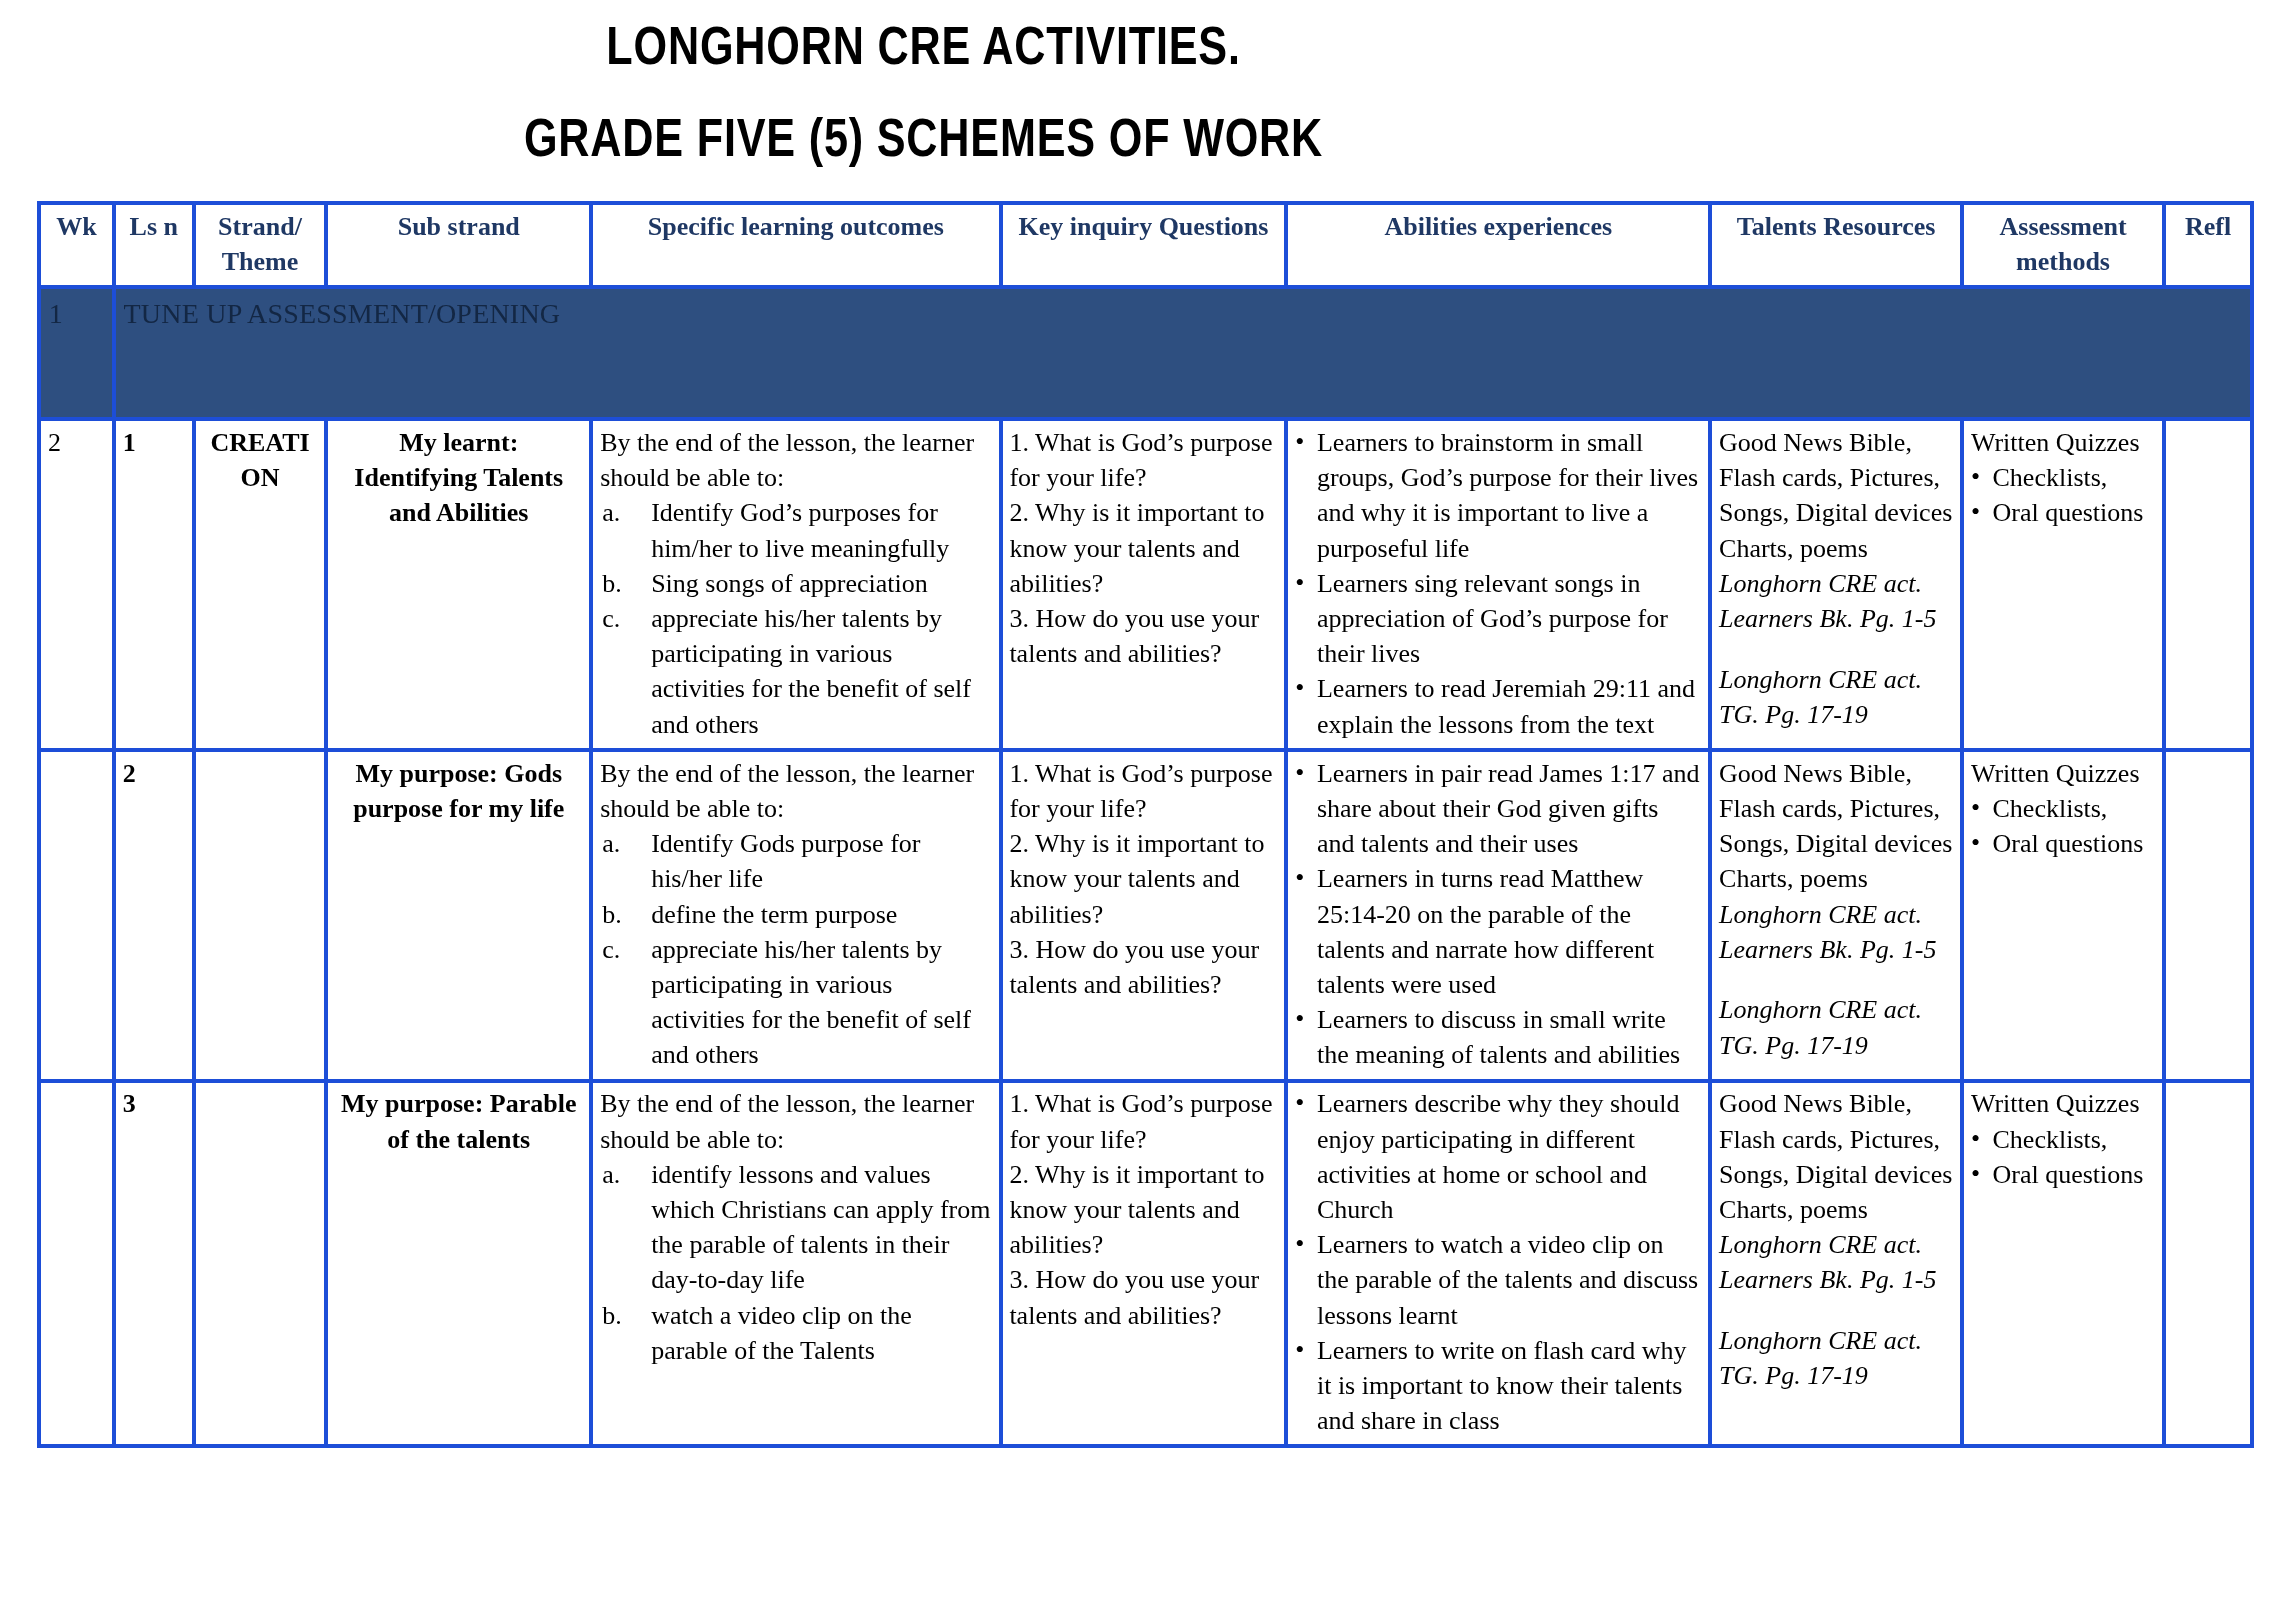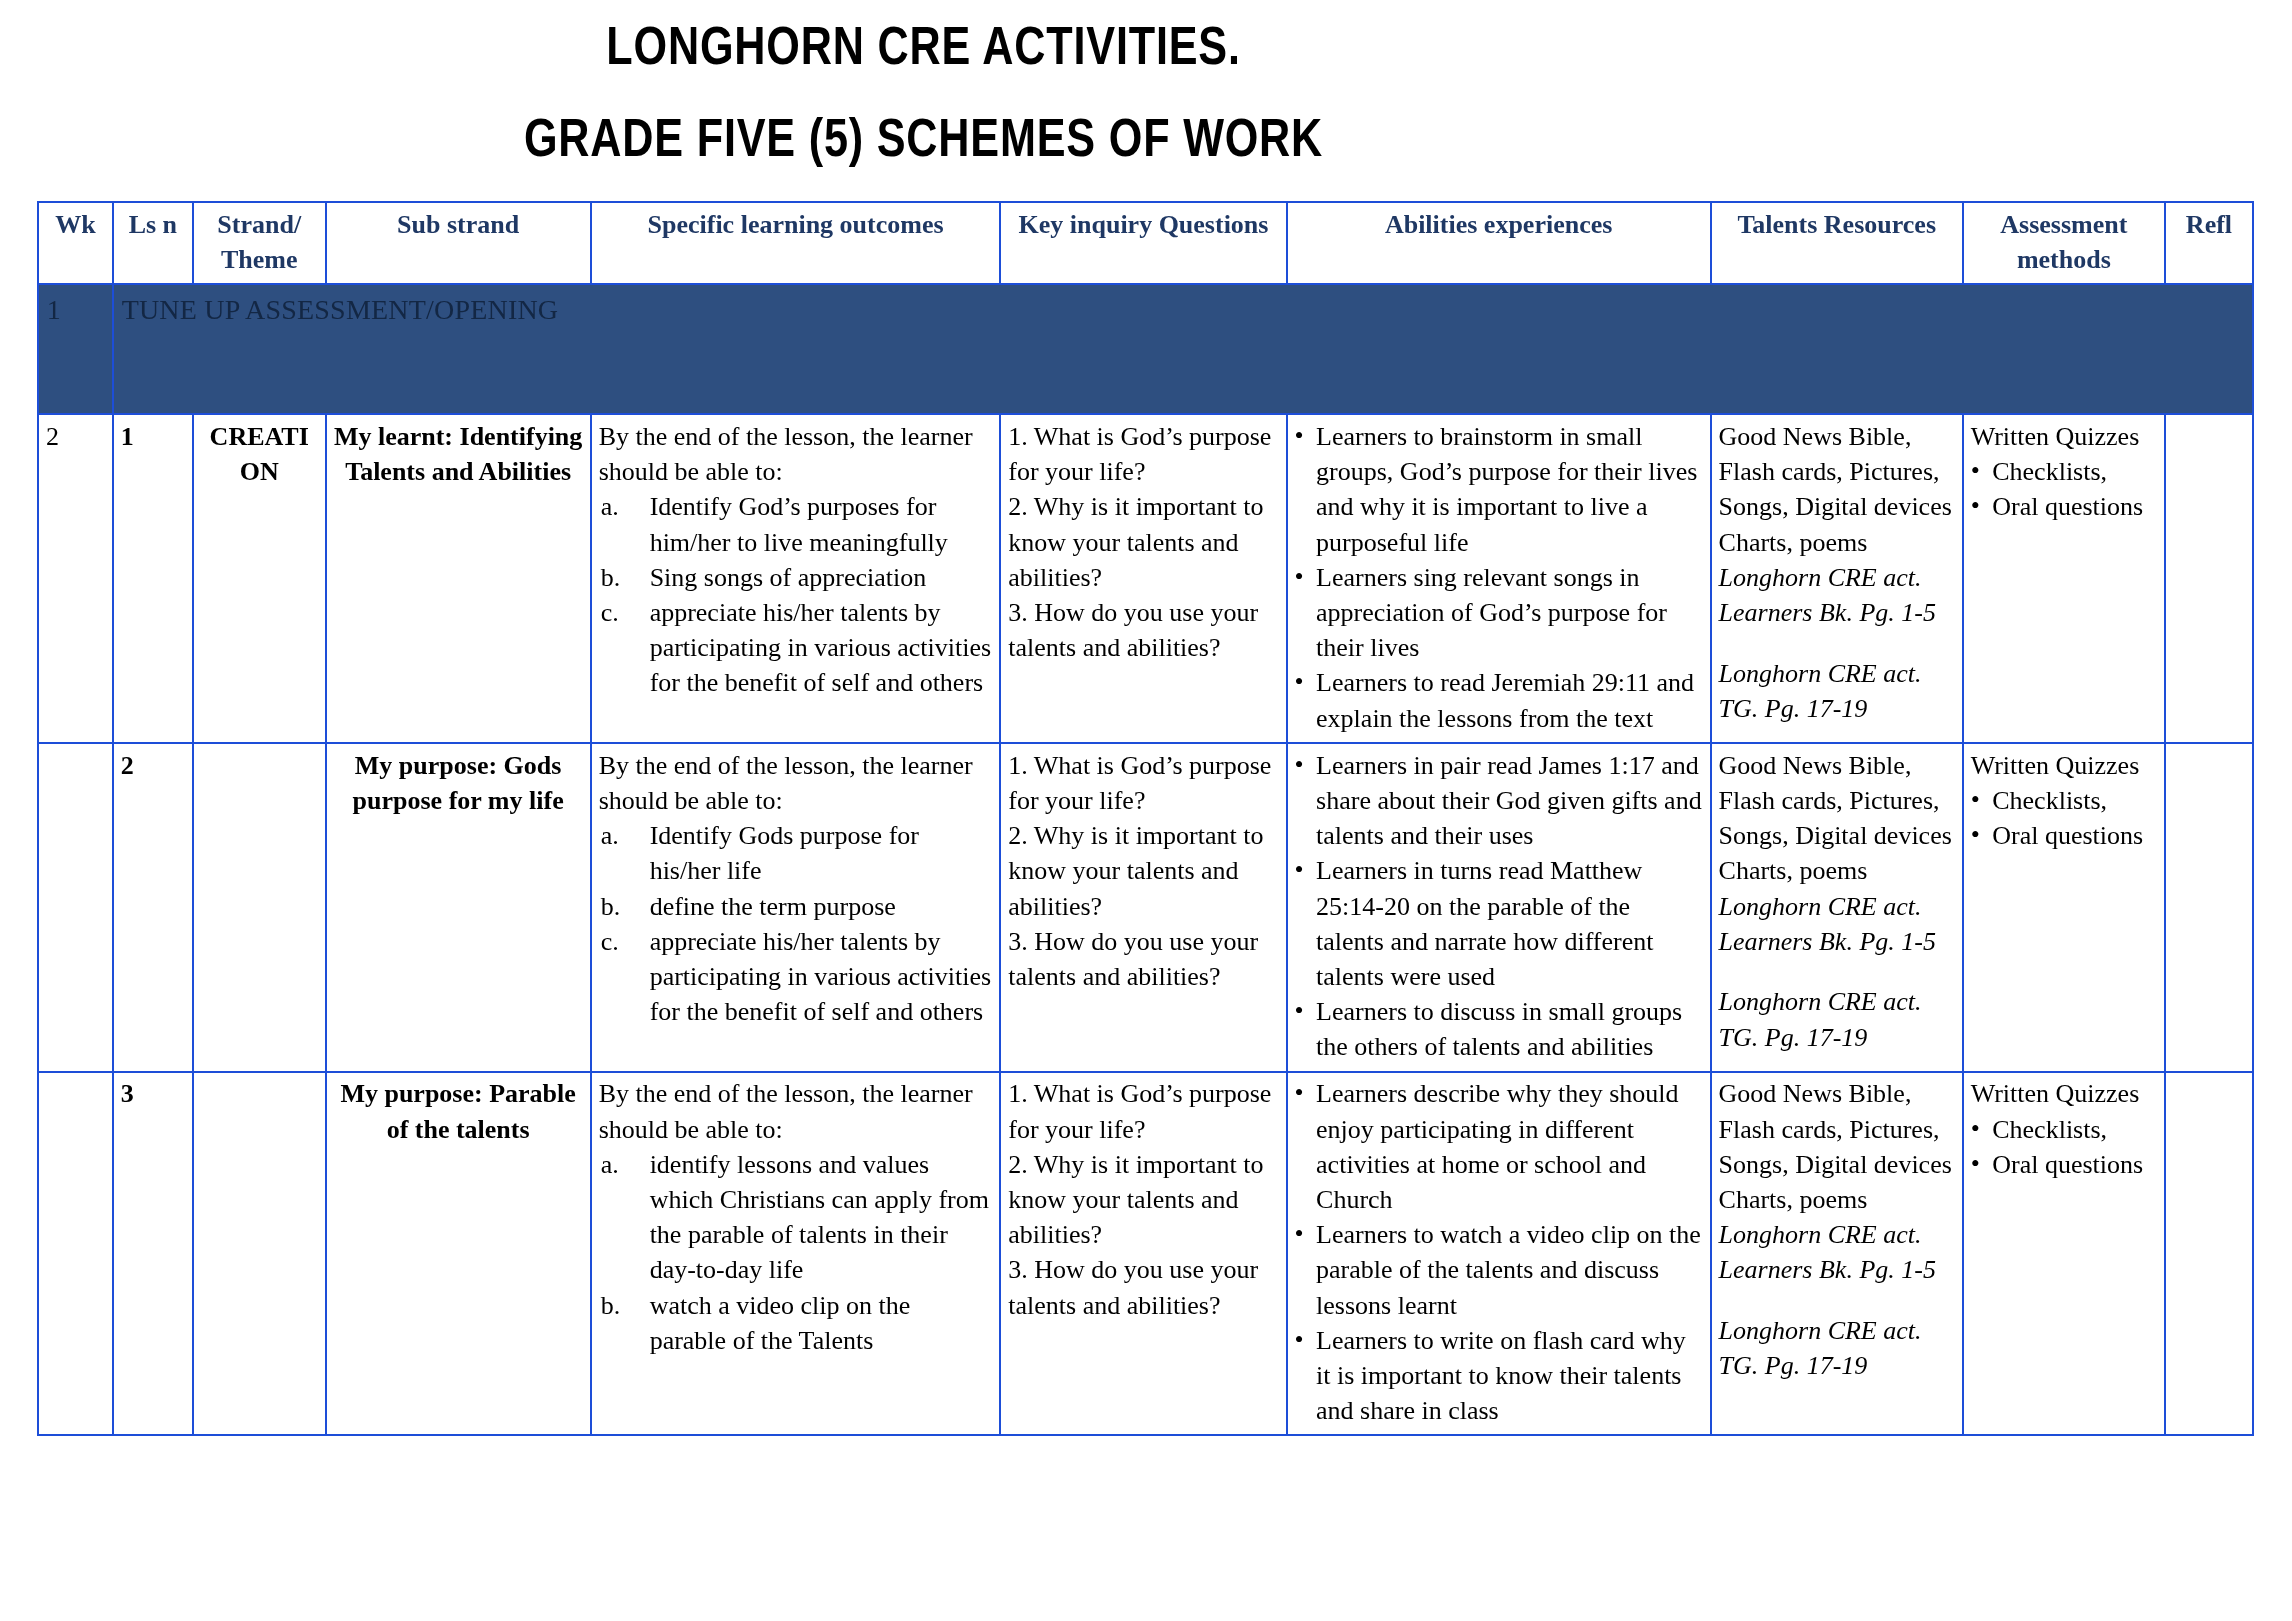--- a/index.html
+++ b/index.html
@@ -57,21 +57,21 @@
     top: 201px;
     width: 2217px;
   }
   table.sow {
     border-collapse: collapse;
     table-layout: fixed;
     width: 2217px;
     background: #fff;
   }
   table.sow td, table.sow th {
-    border: 2px solid #1d4ed8;
+    border: 4px solid #1d4ed8;
     vertical-align: top;
     padding: 3.9px 6.9px 5.9px 6.9px;
     font-size: 26px;
     line-height: 1.355;
   }
 
   
   thead th {
     text-align: center;
     vertical-align: top;
@@ -273,21 +273,21 @@
             </td>
             <td class="c-kiq">
               <p class="q-line">1. What is God’s purpose for your life?</p>
               <p class="q-line">2. Why is it important to know your talents and abilities?</p>
               <p class="q-line">3. How do you use your talents and abilities?</p>
             </td>
             <td class="c-lexp">
               <ul class="bul">
                 <li>Learners in pair read James 1:17 and share about their God given gifts and talents and their uses</li>
                 <li>Learners in turns read Matthew 25:14-20 on the parable of the talents and narrate how different talents were used</li>
-                <li>Learners to discuss in small groups the others of talents and abilities</li>
+                <li>Learners to discuss in small write the meaning of talents and abilities</li>
               </ul>
             </td>
             <td class="c-lres">
               <p class="res-line">Good News Bible, Flash cards, Pictures, Songs, Digital devices Charts, poems</p>
               <p class="res-line ital">Longhorn CRE act. Learners Bk. Pg. 1-5</p>
               <div class="gap"></div>
               <p class="res-line ital">Longhorn CRE act. TG. Pg. 17-19</p>
             </td>
             <td class="c-assess">
               <p class="lead">Written Quizzes</p>

